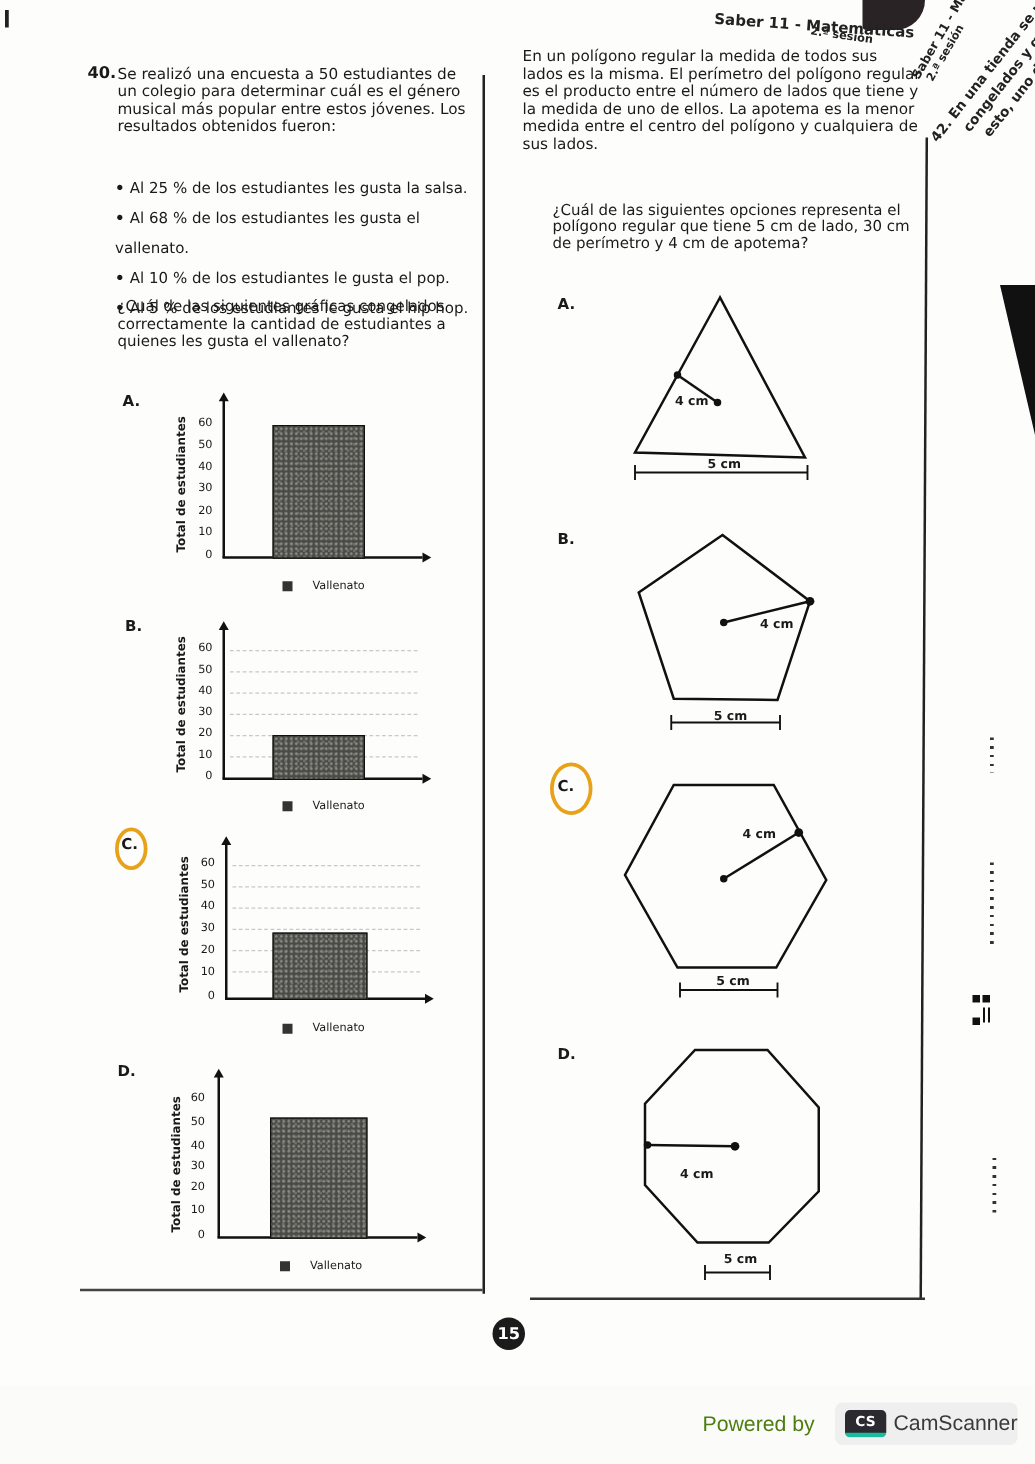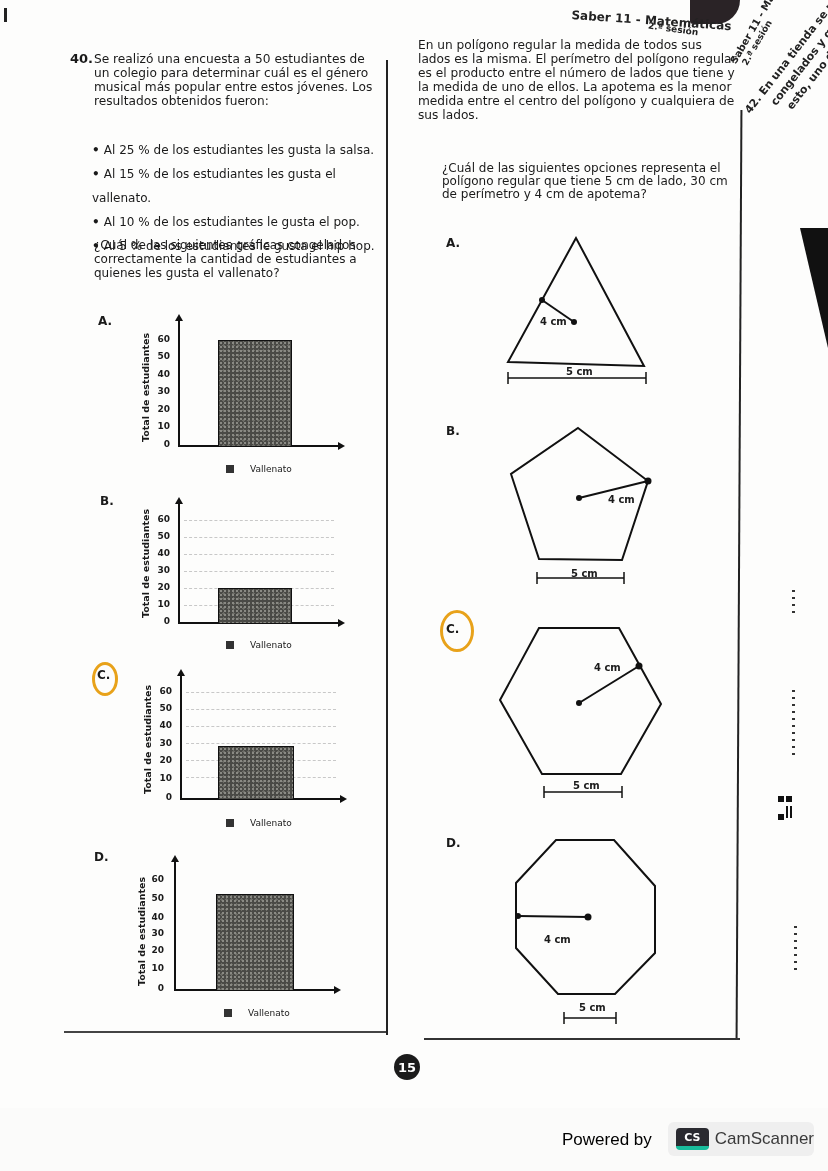--- a/index.html
+++ b/index.html
@@ -22,30 +22,30 @@
   .divider2{left:738px;top:110px;width:2px;height:930px;background:#222;transform:rotate(0.3deg);}
   .hline-bottom{left:64px;top:1031px;width:322px;height:2px;background:#444;}
   .hline-bottom2{left:424px;top:1038px;width:316px;height:2px;background:#333;}
   .q41{left:418px;top:52px;width:320px;}
   .q41 .body{margin-top:-14px;}
   .q41q{left:442px;top:162px;width:296px;font-size:12px;line-height:13px;}
   .optlabel{font-weight:bold;font-size:12px;}
   .circle{border:3px solid #e8a21a;border-radius:50%;}
   .chart{position:absolute;}
   .yaxis-label{position:absolute;font-size:9.5px;font-weight:bold;transform:rotate(-90deg);transform-origin:left top;white-space:nowrap;}
-  .tick{position:absolute;font-size:9px;font-weight:bold;text-align:right;width:16px;}
+  .tick{position:absolute;font-size:9px;font-weight:normal;text-align:right;width:16px;}
   .legend{position:absolute;font-size:9px;display:flex;align-items:center;gap:16px;}
   .legend .sw{width:8px;height:8px;background:#333;}
   .bar{position:absolute;background:#4a4a46;border:1px solid #111;
        background-image:radial-gradient(#8a8a84 1px,transparent 1.2px),radial-gradient(#6e6e68 1px,transparent 1.2px);
        background-size:4px 4px,5px 5px;background-position:0 0,2px 2px;}
   .grid{position:absolute;height:0;border-top:1px dashed #c8c8c8;}
   .pagenum{left:394px;top:1054px;width:26px;height:26px;border-radius:50%;background:#1b1b1b;color:#fff;font-weight:bold;font-size:13px;display:flex;align-items:center;justify-content:center;}
   .footer-area{left:0;top:1108px;width:828px;height:63px;background:#fbfbfa;}
-  .powered{left:562px;top:1130px;font-size:17px;color:#000000;font-family:"Liberation Sans",sans-serif;}
+  .powered{left:562px;top:1130px;font-size:17px;color:#4d7c0f;font-family:"Liberation Sans",sans-serif;}
   .cs-badge{left:668px;top:1122px;height:34px;width:146px;background:#efefef;border-radius:6px;display:flex;align-items:center;gap:6px;padding-left:8px;box-sizing:border-box;}
   .cs-logo{width:41px;height:22px;border-radius:4px;background:#2a2a30;color:#fff;font-weight:bold;font-size:11px;display:flex;align-items:center;justify-content:center;border-bottom:4px solid #19bc9c;box-sizing:border-box;}
   .cs-name{font-size:17px;color:#3a3a3a;font-family:"Liberation Sans",sans-serif;}
   .qr{left:778px;top:796px;width:14px;height:26px;background:
      linear-gradient(#111,#111) 0 0/6px 6px no-repeat,
      linear-gradient(#111,#111) 0 18px/6px 6px no-repeat,
      linear-gradient(#111,#111) 8px 0/6px 6px no-repeat,
      repeating-linear-gradient(90deg,#111 0 2px,transparent 2px 4px) 8px 10px/6px 12px no-repeat;}
   .dots{position:absolute;width:3px;background:repeating-linear-gradient(#333 0 2px,transparent 2px 7px);}
   .shape{position:absolute;font-size:10px;font-weight:bold;}
@@ -71,21 +71,21 @@
 <div class="abs divider2"></div>
 <div class="abs hline-bottom"></div>
 <div class="abs hline-bottom2"></div>
 
 <div class="abs q40 qtext">
   <div class="qnum">40.</div>
   <div class="body">Se realizó una encuesta a 50 estudiantes de un colegio para determinar cuál es el género musical más popular entre estos jóvenes. Los resultados obtenidos fueron:</div>
 </div>
 <div class="abs bullets">
   <div>Al 25 % de los estudiantes les gusta la salsa.</div>
-  <div>Al 15 % de los estudiantes les gusta el vallenato.</div>
+  <div>Al 68 % de los estudiantes les gusta el vallenato.</div>
   <div>Al 10 % de los estudiantes le gusta el pop.</div>
   <div>Al 5 % de los estudiantes le gusta el hip hop.</div>
 </div>
 <div class="abs q40q">¿Cuál de las siguientes gráficas congelados correctamente la cantidad de estudiantes a quienes les gusta el vallenato?</div>
 
 <div class="chart" style="left:96px;top:312px;width:260px;height:170px;">
   <div class="optlabel" style="position:absolute;left:2px;top:2px;">A.</div>
   <div class="yaxis-label" style="left:44px;top:130px;">Total de estudiantes</div>
   <div class="abs" style="left:82px;top:6px;width:2px;height:128px;background:#111;"></div>
   <div class="abs" style="left:79px;top:2px;width:0;height:0;border-left:4px solid transparent;border-right:4px solid transparent;border-bottom:7px solid #111;"></div>

